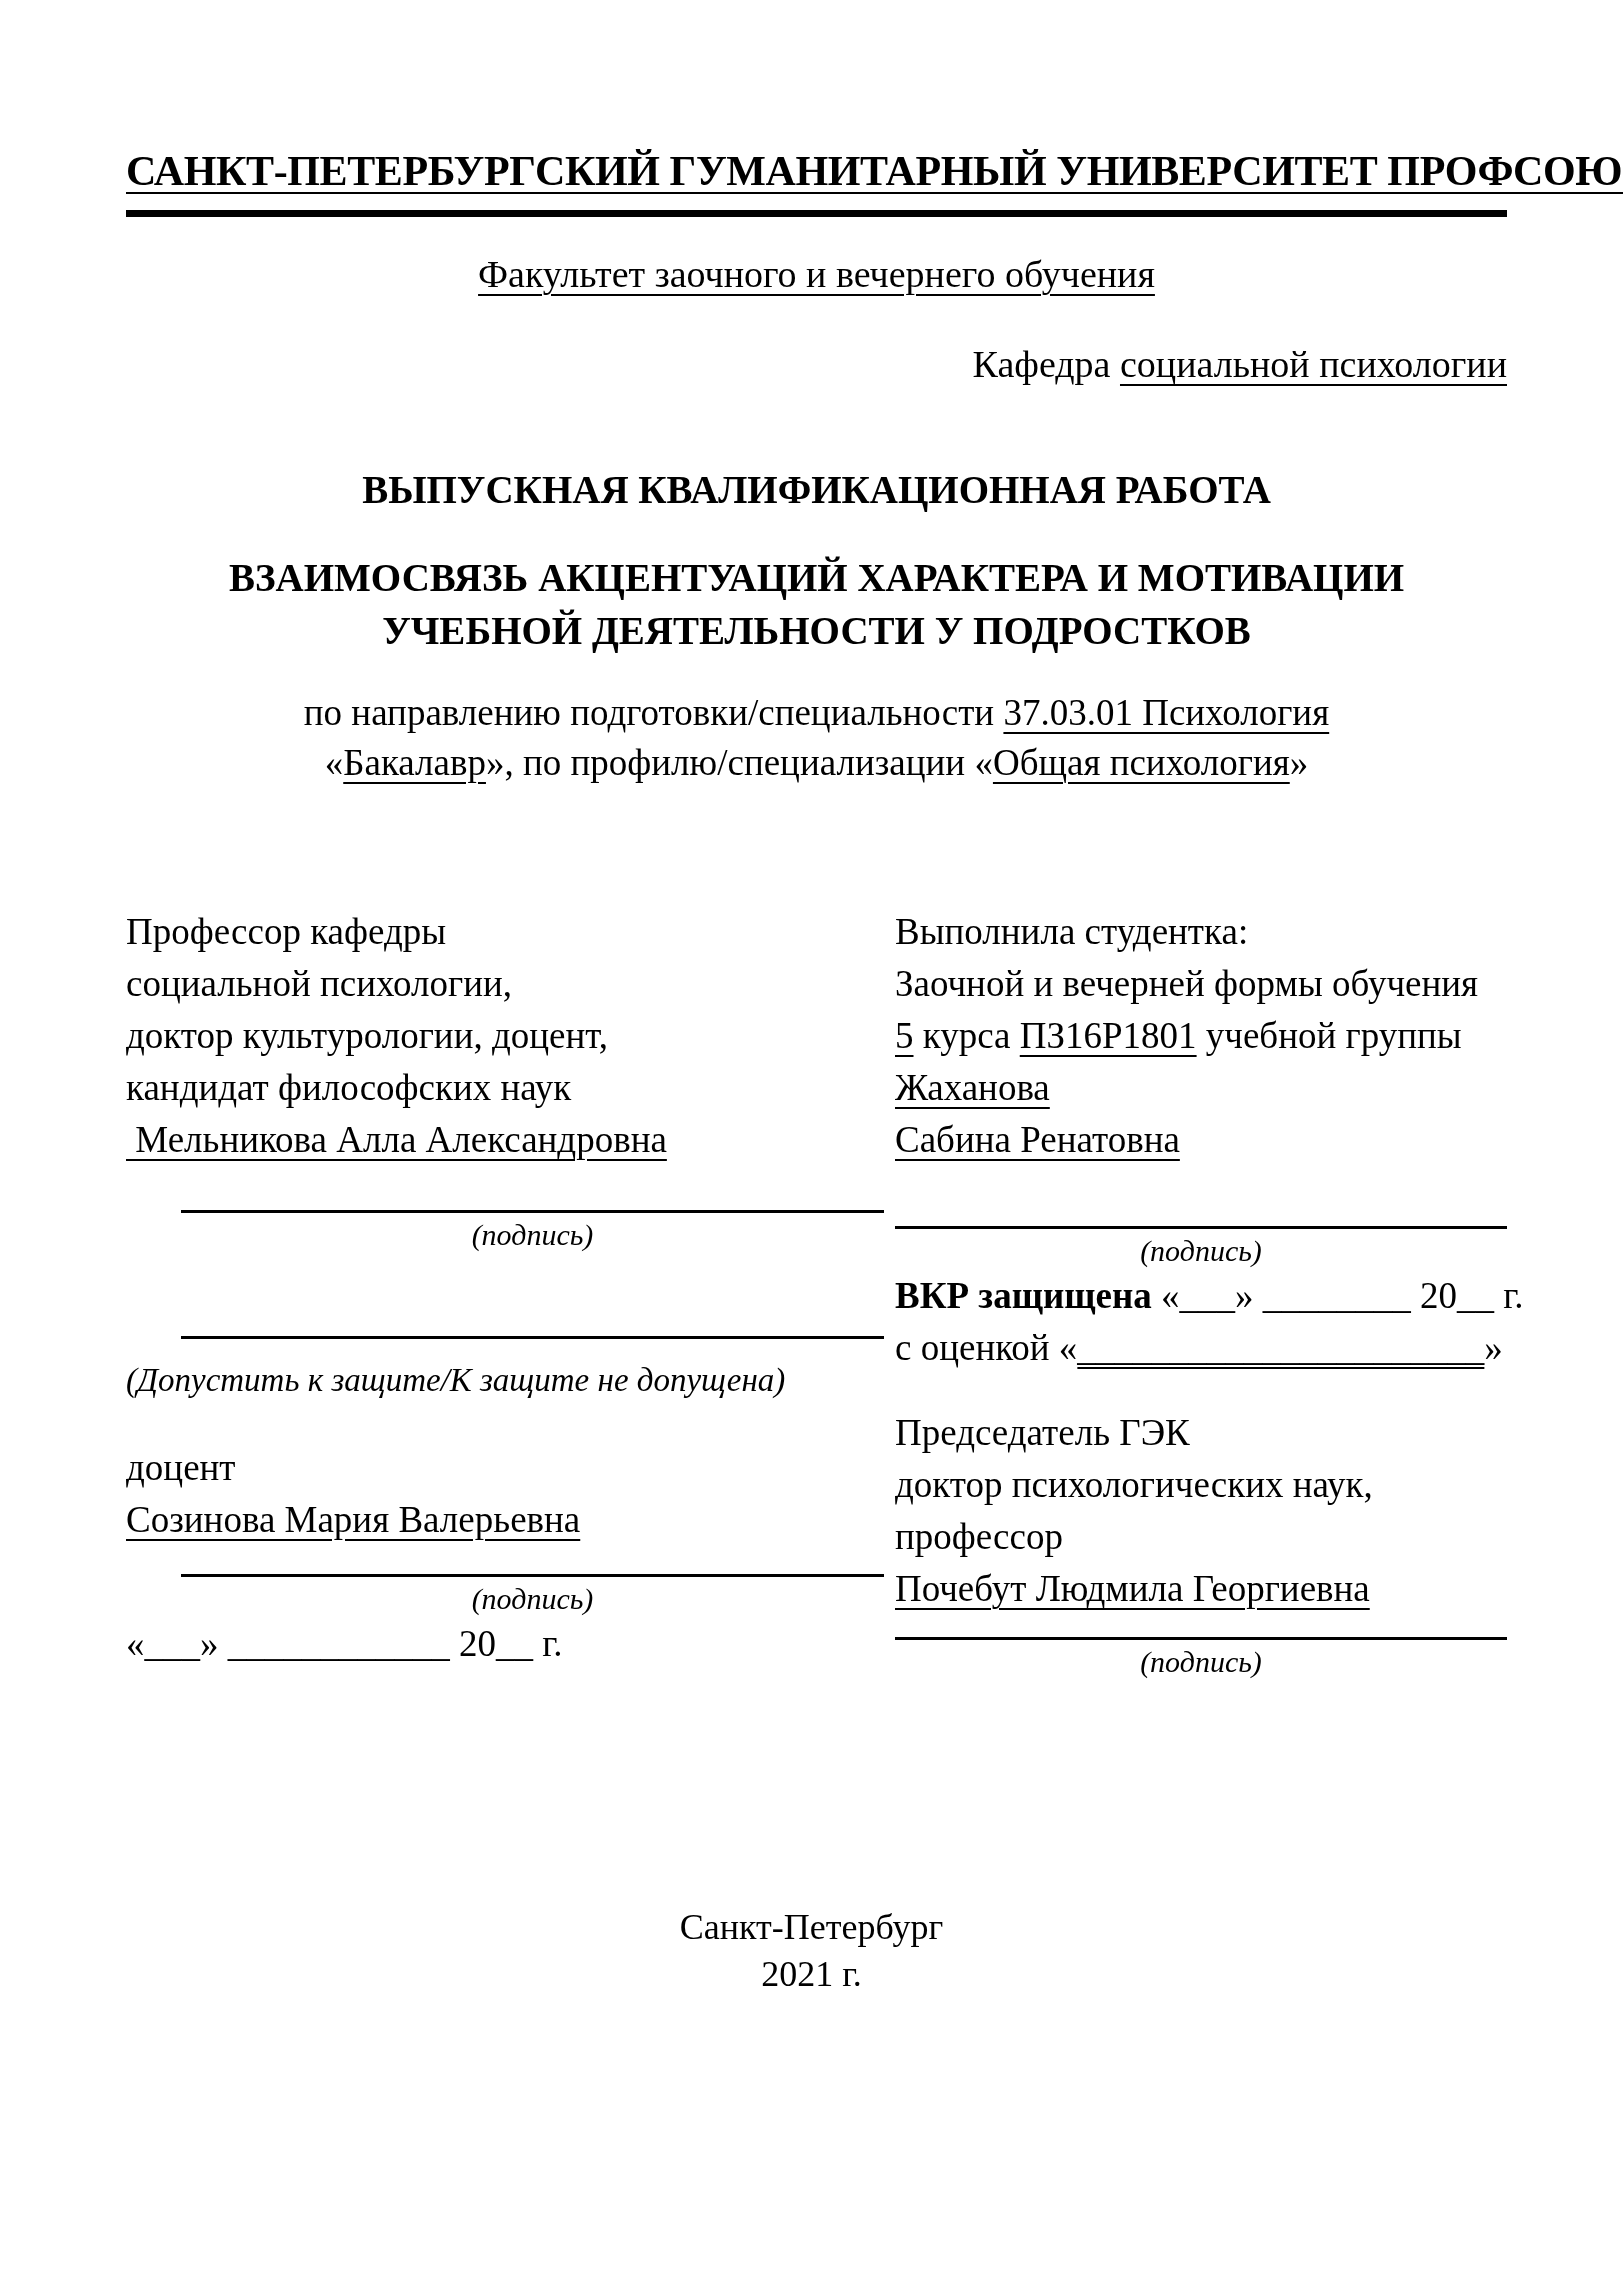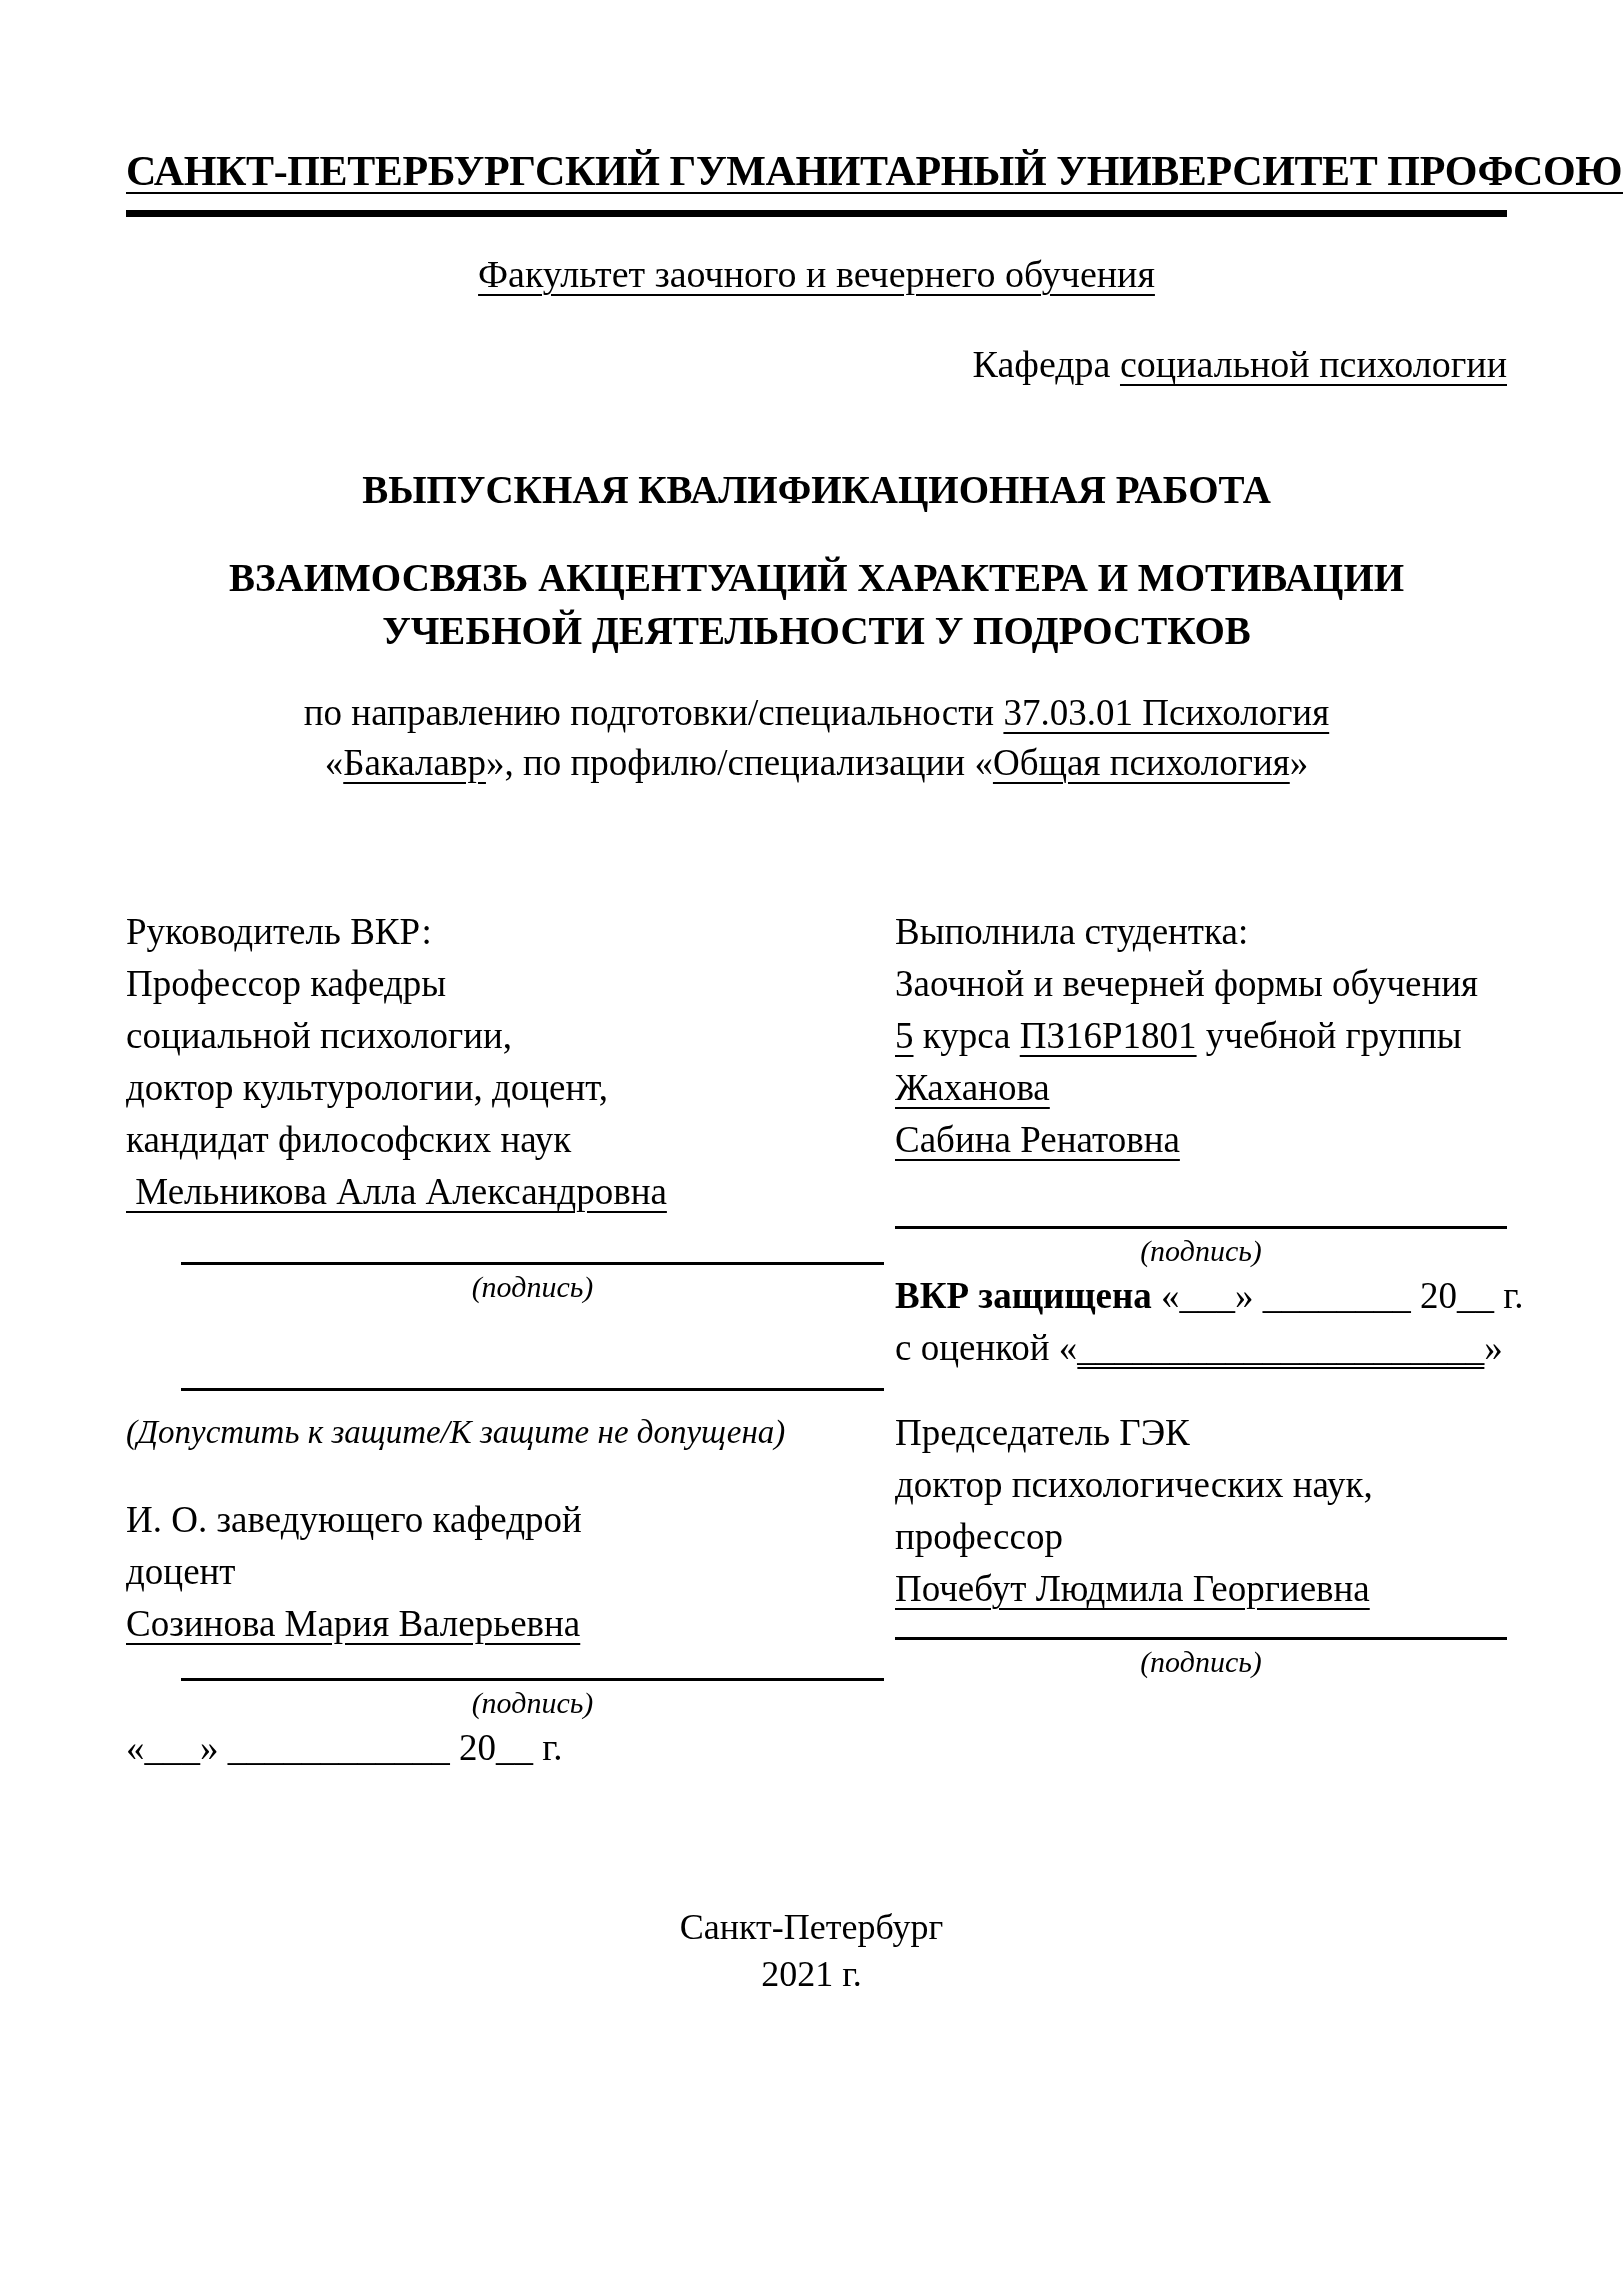--- a/index.html
+++ b/index.html
@@ -132,35 +132,33 @@
   </div>
 
   <div class="direction">
     <span>по направлению подготовки/специальности </span><span class="u">37.03.01 Психология</span><br>
     <span>«</span><span class="u">Бакалавр</span><span>», по профилю/специализации «</span><span class="u">Общая психология</span><span>»</span>
   </div>
 
   <div class="columns">
 
     <div class="col col-left">
-      <p>Руководитель ВКР:</p>
       <p>Профессор кафедры</p>
       <p>социальной психологии,</p>
       <p>доктор культурологии, доцент,</p>
       <p>кандидат философских наук</p>
       <p><span class="u">&nbsp;Мельникова Алла Александровна</span></p>
 
       <div class="sig-line sl-1"></div>
       <div class="sig-caption">(подпись)</div>
 
       <div class="sig-line sl-2"></div>
       <div class="admit-note">(Допустить к защите/К защите не допущена)</div>
 
       <div class="head-block">
-        <p>И. О. заведующего кафедрой</p>
         <p>доцент</p>
         <p><span class="u">Созинова Мария Валерьевна</span></p>
       </div>
 
       <div class="sig-line sl-3"></div>
       <div class="sig-caption">(подпись)</div>
 
       <p class="date-line">«___» ____________ 20__ г.</p>
     </div>
 

